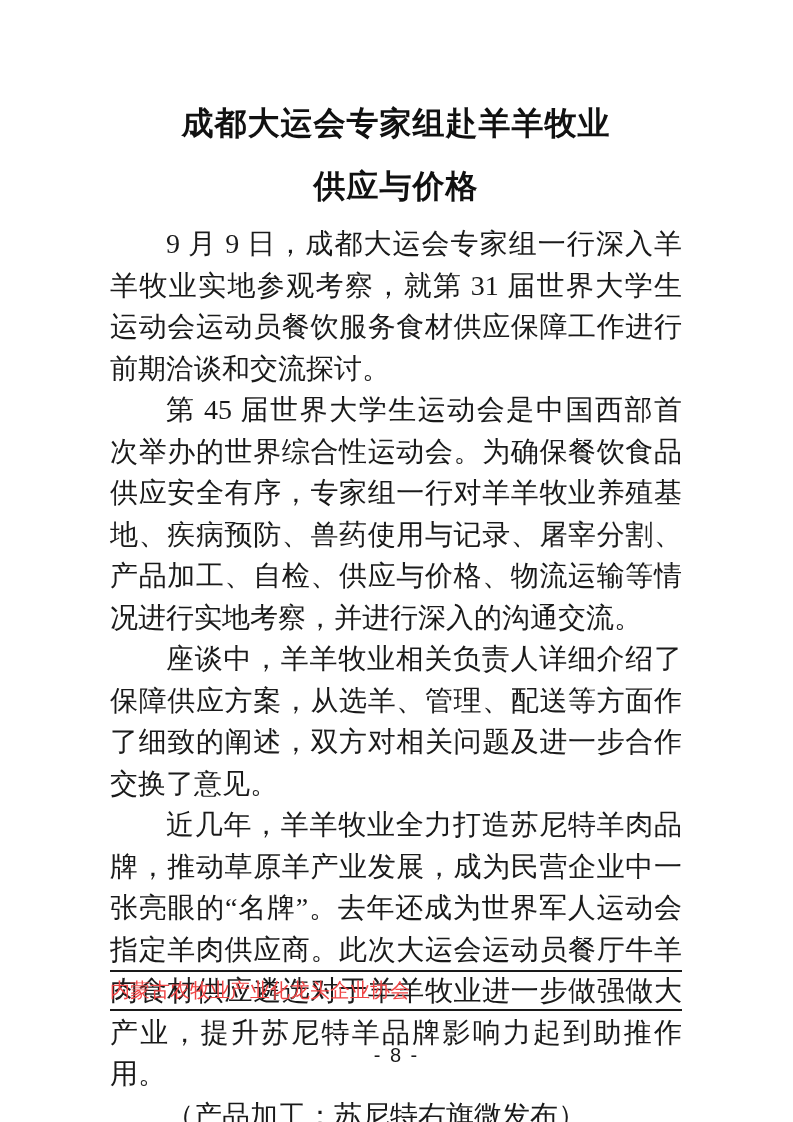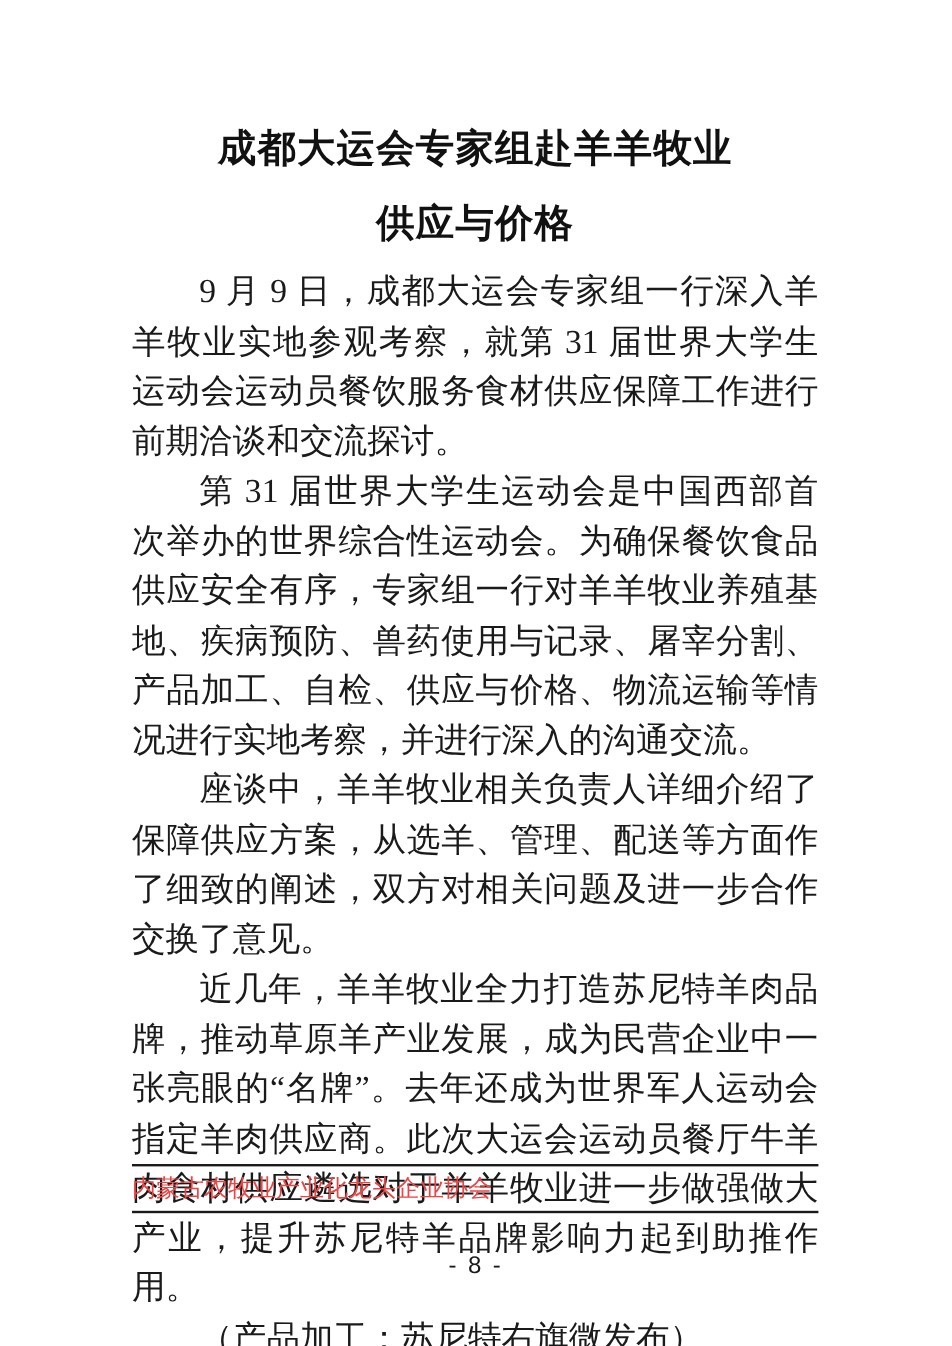--- a/index.html
+++ b/index.html
@@ -87,21 +87,21 @@
 
   <div class="content">
 
     <div class="doc-title">
       <div>成都大运会专家组赴羊羊牧业</div>
       <div>供应与价格</div>
     </div>
 
     <div class="doc-body">
       <p class="para">9 月 9 日，成都大运会专家组一行深入羊羊牧业实地参观考察，就第 31 届世界大学生运动会运动员餐饮服务食材供应保障工作进行前期洽谈和交流探讨。</p>
-      <p class="para">第 31 届世界大学生运动会是中国西部首次举办的世界综合性运动会。为确保餐饮食品供应安全有序，专家组一行对羊羊牧业养殖基地、疾病预防、兽药使用与记录、屠宰分割、产品加工、自检、供应与价格、物流运输等情况进行实地考察，并进行深入的沟通交流。</p>
+      <p class="para">第 45 届世界大学生运动会是中国西部首次举办的世界综合性运动会。为确保餐饮食品供应安全有序，专家组一行对羊羊牧业养殖基地、疾病预防、兽药使用与记录、屠宰分割、产品加工、自检、供应与价格、物流运输等情况进行实地考察，并进行深入的沟通交流。</p>
       <p class="para">座谈中，羊羊牧业相关负责人详细介绍了保障供应方案，从选羊、管理、配送等方面作了细致的阐述，双方对相关问题及进一步合作交换了意见。</p>
       <p class="para">近几年，羊羊牧业全力打造苏尼特羊肉品牌，推动草原羊产业发展，成为民营企业中一张亮眼的“名牌”。去年还成为世界军人运动会指定羊肉供应商。此次大运会运动员餐厅牛羊肉食材供应遴选对于羊羊牧业进一步做强做大产业，提升苏尼特羊品牌影响力起到助推作用。</p>
       <p class="para source-line">（产品加工：苏尼特右旗微发布）</p>
     </div>
 
   </div>
 
   <div class="footer-band">
     <span>内蒙古农牧业产业化龙头企业协会</span>
   </div>

